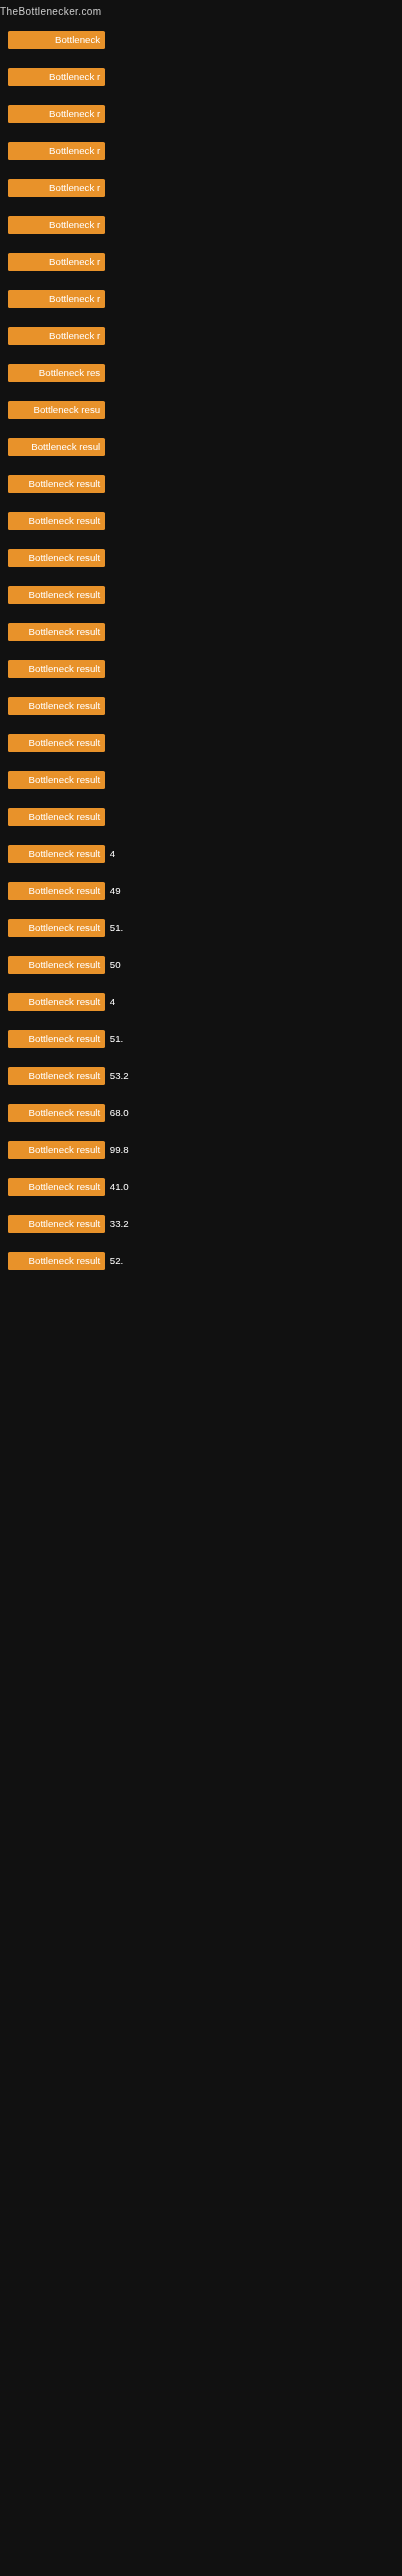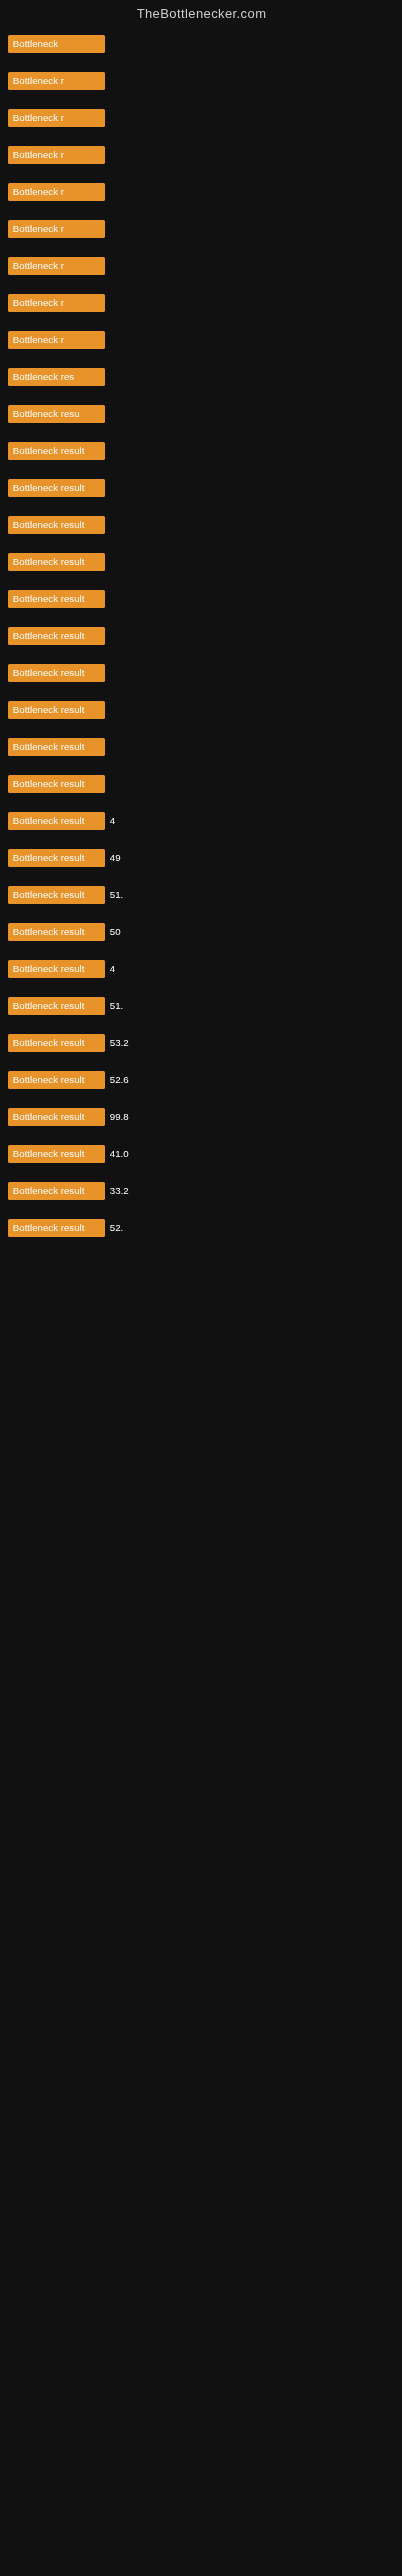--- a/index.html
+++ b/index.html
@@ -5,31 +5,31 @@
     * { margin: 0; padding: 0; box-sizing: border-box; }
     body {
       background-color: #111;
       font-family: Arial, sans-serif;
       width: 403px;
       min-height: 2576px;
       position: relative;
       overflow-x: hidden;
     }
     .site-title {
-      text-align: center;
       color: #ccc;
-      font-size: 13px;
+      font-size: 10px;
       padding: 6.4px 0 3.2px 0;
       letter-spacing: 0.4px;
     }
     .chart-container {
       padding: 8px 8px 0 8px;
       display: flex;
       flex-direction: column;
       gap: 0;
+      text-align: right;
     }
     .chart-row {
       display: flex;
       align-items: center;
       margin-bottom: 14.5px;
       min-height: 22.5px;
     }
     .bar-label {
       color: #fff;
       font-size: 9.7px;
@@ -80,20 +80,23 @@
     <div class="chart-row">
       <span class="bar-label">Bottleneck r</span>
     </div>
     <div class="chart-row">
       <span class="bar-label">Bottleneck res</span>
     </div>
     <div class="chart-row">
       <span class="bar-label">Bottleneck resu</span>
     </div>
     <div class="chart-row">
+      <span class="bar-label">Bottleneck resul</span>
+    </div>
+    <div class="chart-row">
       <span class="bar-label">Bottleneck result</span>
     </div>
     <div class="chart-row">
       <span class="bar-label">Bottleneck result</span>
     </div>
     <div class="chart-row">
       <span class="bar-label">Bottleneck result</span>
     </div>
     <div class="chart-row">
       <span class="bar-label">Bottleneck result</span>
@@ -139,21 +142,21 @@
     <div class="chart-row">
       <span class="bar-label">Bottleneck result</span>
       <span class="bar-value">51.</span>
     </div>
     <div class="chart-row">
       <span class="bar-label">Bottleneck result</span>
       <span class="bar-value">53.2</span>
     </div>
     <div class="chart-row">
       <span class="bar-label">Bottleneck result</span>
-      <span class="bar-value">52.6</span>
+      <span class="bar-value">68.0</span>
     </div>
     <div class="chart-row">
       <span class="bar-label">Bottleneck result</span>
       <span class="bar-value">99.8</span>
     </div>
     <div class="chart-row">
       <span class="bar-label">Bottleneck result</span>
       <span class="bar-value">41.0</span>
     </div>
     <div class="chart-row">

